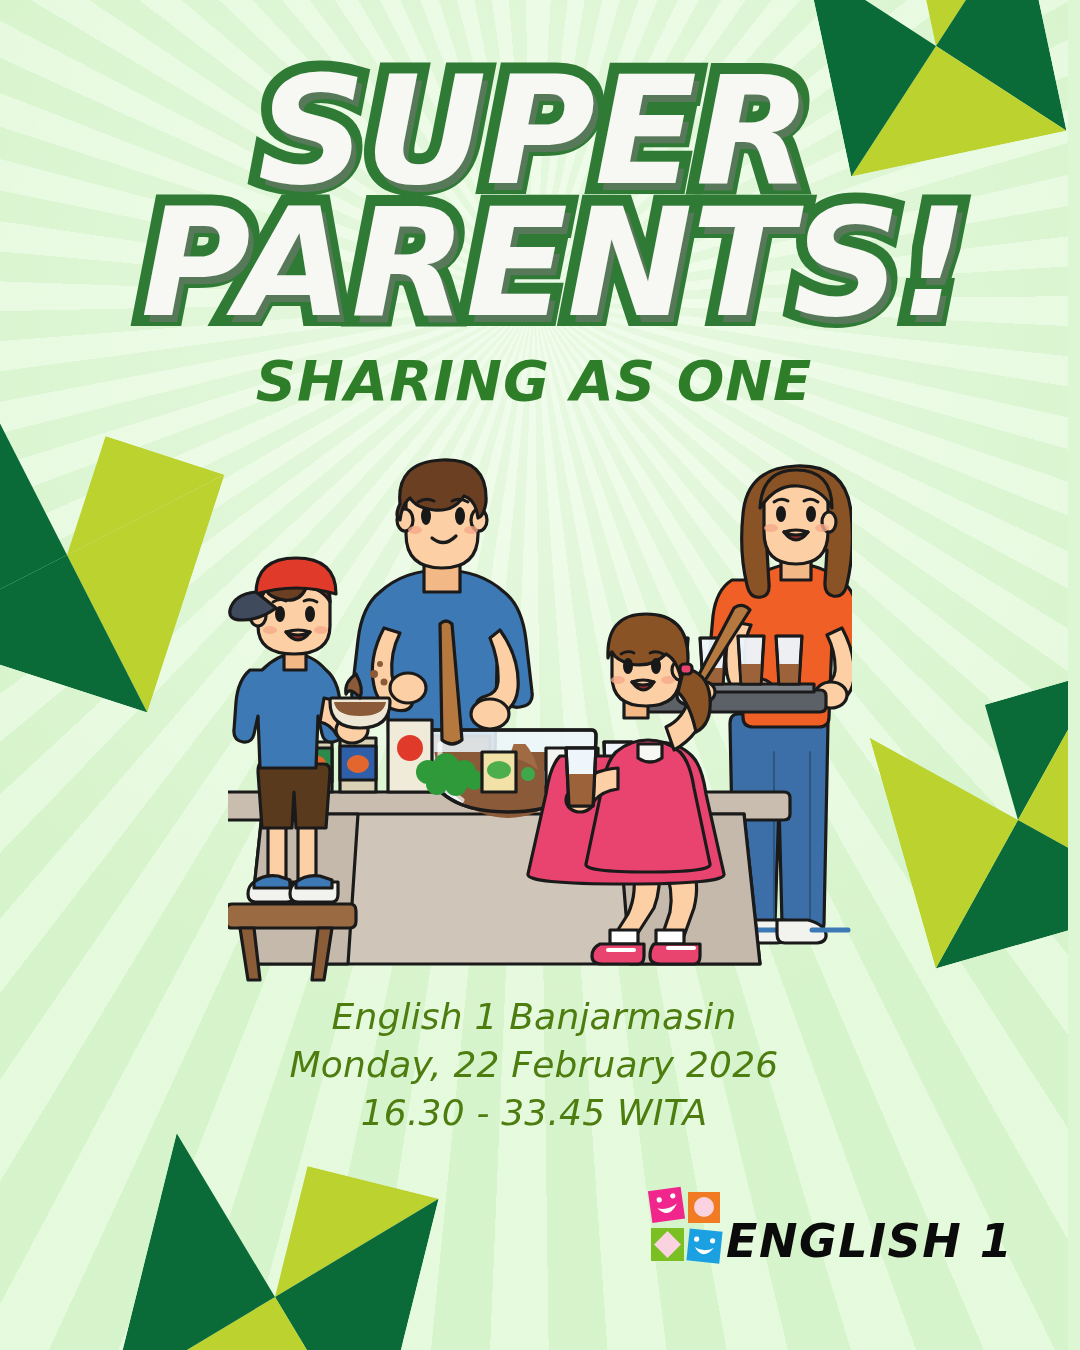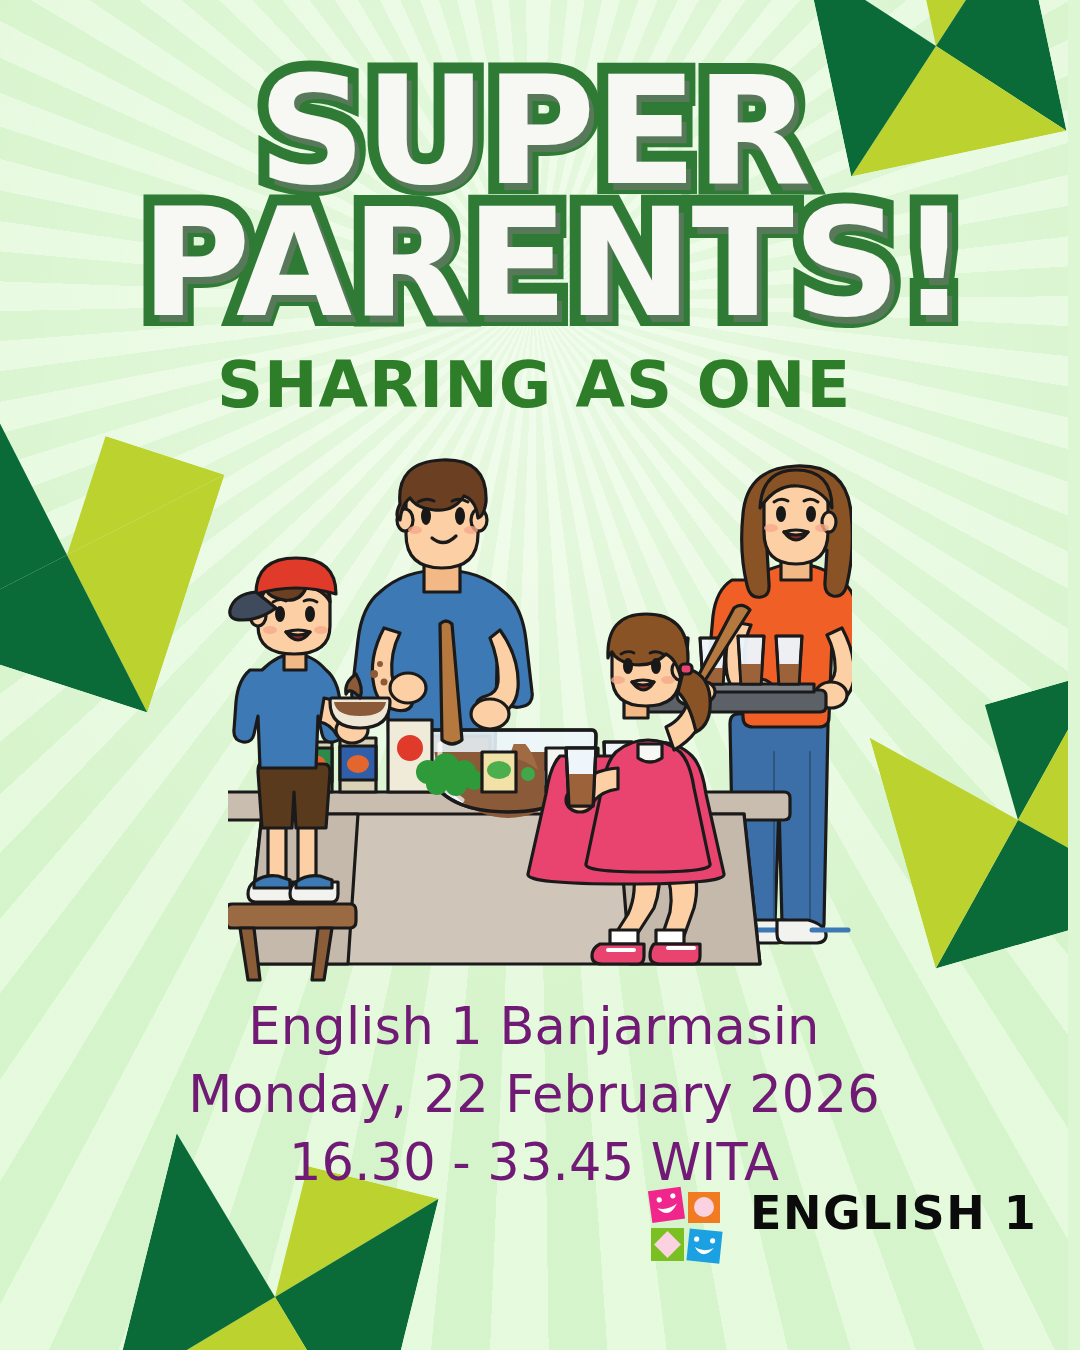--- a/index.html
+++ b/index.html
@@ -8,20 +8,21 @@
     font-family:"Liberation Sans", sans-serif;
     background:#ddf7d4;
     overflow:hidden;
     position:relative;
   }
   #poster {
     position:absolute; inset:0;
     width:1068px; height:1350px;
     overflow:hidden;
     background:#dcf6d2;
+    font-style:italic;
   }
   
   .sunburst {
     position:absolute;
     left:50%; top:300px;
     width:2600px; height:2600px;
     margin-left:-1300px; margin-top:-1300px;
     background:
       repeating-conic-gradient(from 0deg at 50% 50%,
         #e6faDE 0deg 3.2deg,
@@ -55,21 +56,21 @@
     text-shadow:5px 7px 0 rgba(120,120,120,.55);
   }
   .title-1 { font-size:150px; }
   .title-2 { font-size:150px; margin-top:-6px;margin-left:40px; }
 
   .subtitle {
     display:block;
     margin-top:16px;
     font-family:"DejaVu Sans", sans-serif;
     font-weight:bold;
-    font-size:64px;
+    font-size:56px;
     color:#2e7d28;
     letter-spacing:1px;
   }
 
   
   .illus {
     position:absolute;
     left:228px; top:452px;
     width:624px; height:530px;
     z-index:4;
@@ -78,31 +79,31 @@
 
   
   .info {
     position:absolute; left:0; right:0; top:993px;
     text-align:center;
     z-index:5;
   }
   .info-line {
     display:block;
     font-family:"DejaVu Sans", sans-serif;
-    font-size:51px;
-    color:#701a75;
+    font-size:36px;
+    color:#4d7c0f;
     line-height:1.33;
     letter-spacing:.2px;
   }
 
   
   .logo {
     position:absolute;
     left:648px; top:1186px;
-    display:flex; align-items:flex-start; gap:24px;
+    display:flex; align-items:flex-end; 
     z-index:6;
   }
   .logo-mark { position:relative; width:78px; height:82px; flex:0 0 auto; }
   .logo-mark svg { display:block; }
   .logo-text {
     font-family:"DejaVu Sans", sans-serif;
     font-weight:bold;
     font-size:46px;
     color:#0b0b0b;
     letter-spacing:1.5px;

